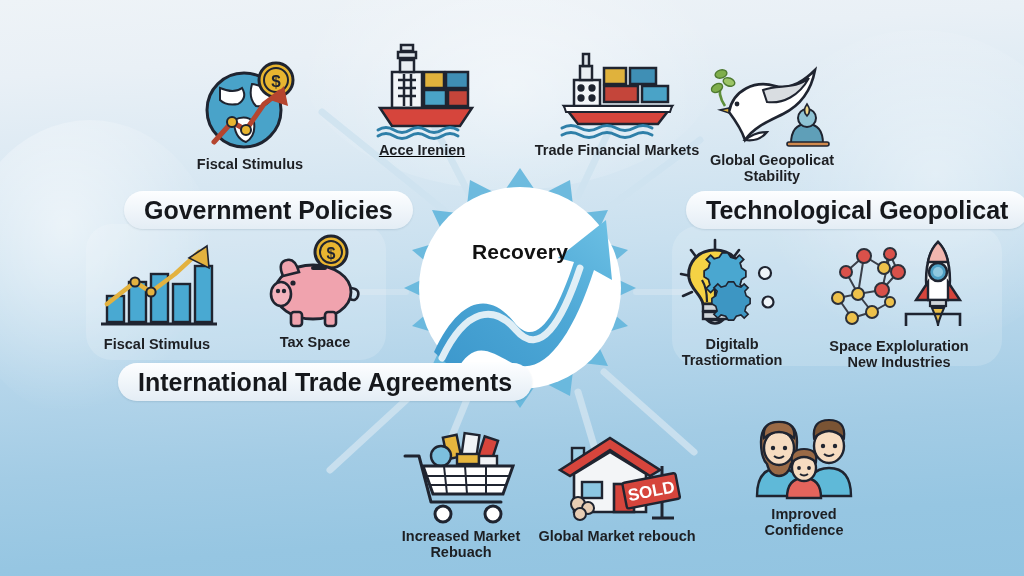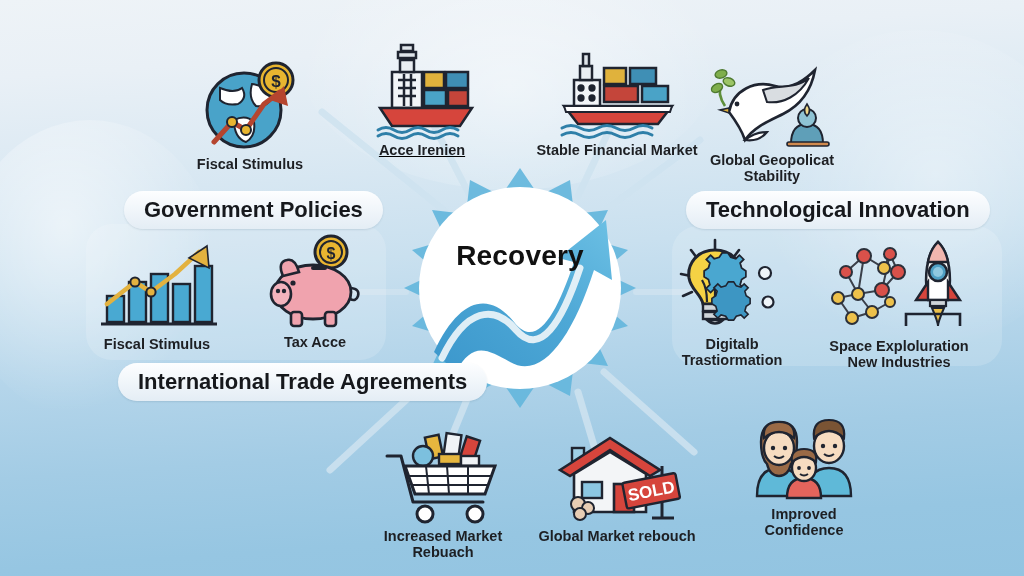--- a/index.html
+++ b/index.html
@@ -42,38 +42,38 @@
   
   .hub {
     position: absolute;
     left: 398px; top: 166px;
     width: 244px; height: 244px;
   }
   .hub-title {
     position: absolute;
     left: 0; right: 0; top: 74px;
     text-align: center;
-    font-size: 28px;
+    font-size: 21px;
     font-weight: bold;
     letter-spacing: .2px;
     color: #111111;
     font-family: "Liberation Sans", sans-serif;
   }
 
   
   .pill {
     position: absolute;
     height: 38px;
     display: flex; align-items: center;
     padding: 0 20px;
     border-radius: 19px;
     background: linear-gradient(180deg, #fdfeff 0%, #eef4f9 60%, #e4edf5 100%);
     box-shadow: 0 1px 2px rgba(40,70,95,.13);
     color: #16181c;
-    font-size: 22px;
+    font-size: 25px;
     font-weight: bold;
     white-space: nowrap;
   }
   .pill.p-gov   { left: 124px; top: 191px; }
   .pill.p-trade { left: 118px; top: 363px; }
   .pill.p-tech  { left: 686px; top: 191px; }
   .pill.p-cons  { left: 706px; top: 375px; }
 
   
   .panel {
@@ -109,21 +109,21 @@
   .n-ship-top     { left: 347px; top: 42px; text-decoration: underline; }
   .n-stable       { left: 532px; top: 42px; }
   .n-dove         { left: 697px; top: 52px; }
 
   .n-barchart     { left: 82px;  top: 236px; }
   .n-piggy        { left: 240px; top: 234px; }
   .n-bulb         { left: 657px; top: 236px; }
   .n-rocket       { left: 814px; top: 238px; }
 
   .n-handshake    { left: 141px; top: 410px; }
-  .n-cart         { left: 358px; top: 428px; }
+  .n-cart         { left: 376px; top: 428px; }
   .n-house        { left: 532px; top: 428px; }
   .n-family       { left: 729px; top: 406px; }
 
   svg { display: block; overflow: visible; }
 </style>
 </head>
 <body>
 
 <div id="stage">
 
@@ -174,21 +174,21 @@
     <div class="hub-title">Recovery</div>
   </div>
 
   <div class="pill p-gov">
     <span>Government Policies</span>
   </div>
   <div class="pill p-trade">
     <span>International Trade Agreements</span>
   </div>
   <div class="pill p-tech">
-    <span>Technological Innovation</span>
+    <span>Technological Geopolicat</span>
   </div>
 
   <div class="node n-fiscal-globe">
     <div class="art">
       <svg width="104" height="94" viewBox="0 0 104 94">
         <circle cx="46" cy="52" r="37" fill="#49a3c9" stroke="#1f2430" stroke-width="3"></circle>
         <path d="M22 30 q14 6 22 0 q6 10 -4 16 q-12 2 -18 -4 Z" fill="#fff" stroke="#1f2430" stroke-width="2"></path>
         <path d="M54 26 q16 2 20 14 q-6 10 -16 8 q-8 -8 -4 -22 Z" fill="#fff" stroke="#1f2430" stroke-width="2"></path>
         <path d="M36 62 q12 -6 20 2 q2 14 -8 20 q-12 -4 -12 -22 Z" fill="#fff" stroke="#1f2430" stroke-width="2"></path>
         <circle cx="78" cy="22" r="17" fill="#e8b530" stroke="#1f2430" stroke-width="3"></circle>
@@ -252,21 +252,21 @@
           <rect x="88" y="40" width="26" height="16" fill="#4aa3c7"></rect>
         </g>
         <path d="M10 60 L118 60 L104 78 L24 78 Z" fill="#d6453c" stroke="#1f2430" stroke-width="2.5"></path>
         <path d="M10 60 L118 60 L116 66 L12 66 Z" fill="#ffffff" stroke="#1f2430" stroke-width="2"></path>
         <g stroke="#2e7fa8" stroke-width="3" fill="none" stroke-linecap="round">
           <path d="M8 82 q9 -5 18 0 q9 5 18 0 q9 -5 18 0 q9 5 18 0 q9 -5 18 0"></path>
           <path d="M8 89 q9 -5 18 0 q9 5 18 0 q9 -5 18 0 q9 5 18 0 q9 -5 18 0"></path>
         </g>
       </svg>
     </div>
-    <div class="cap">Stable Financial Market</div>
+    <div class="cap">Trade Financial Markets</div>
   </div>
 
   <div class="node n-dove">
     <div class="art">
       <svg width="122" height="96" viewBox="0 0 122 96">
 
         <g>
           <path d="M80 92 q0 -20 16 -20 q16 0 16 20 Z" fill="#5f9fb8" stroke="#1f2430" stroke-width="2"></path>
           <circle cx="96" cy="66" r="9" fill="#8fc3d4" stroke="#1f2430" stroke-width="2"></circle>
           <path d="M96 52 q5 7 0 12 q-5 -5 0 -12 Z" fill="#f0d98a" stroke="#1f2430" stroke-width="1.6"></path>
@@ -324,21 +324,21 @@
         <circle cx="25" cy="57" r="2.2" fill="#1f2430"></circle>
         <circle cx="34" cy="49" r="2.6" fill="#1f2430"></circle>
         <rect x="52" y="32" width="16" height="4" rx="2" fill="#1f2430"></rect>
         <path d="M92 54 q9 1 7 8 q-2 6 -8 3" fill="none" stroke="#1f2430" stroke-width="2.6"></path>
         <g fill="#f0a3ae" stroke="#1f2430" stroke-width="2.6">
           <rect x="32" y="78" width="11" height="14" rx="3"></rect>
           <rect x="66" y="78" width="11" height="14" rx="3"></rect>
         </g>
       </svg>
     </div>
-    <div class="cap">Tax Acce</div>
+    <div class="cap">Tax Space</div>
   </div>
 
   <div class="node n-rocket" style="width:170px">
     <div class="art">
       <svg width="142" height="96" viewBox="0 0 142 96">
         <g stroke="#3a3f49" stroke-width="2" fill="none">
           <path d="M18 34 L36 18 L56 30 L62 16 L70 34 L54 52 L30 56 Z"></path>
           <path d="M10 60 L30 56 L36 18 M54 52 L62 16 M30 56 L44 74 L62 64 L54 52 M10 60 L24 80 L44 74"></path>
         </g>
         <g stroke="#2b303a" stroke-width="2">

